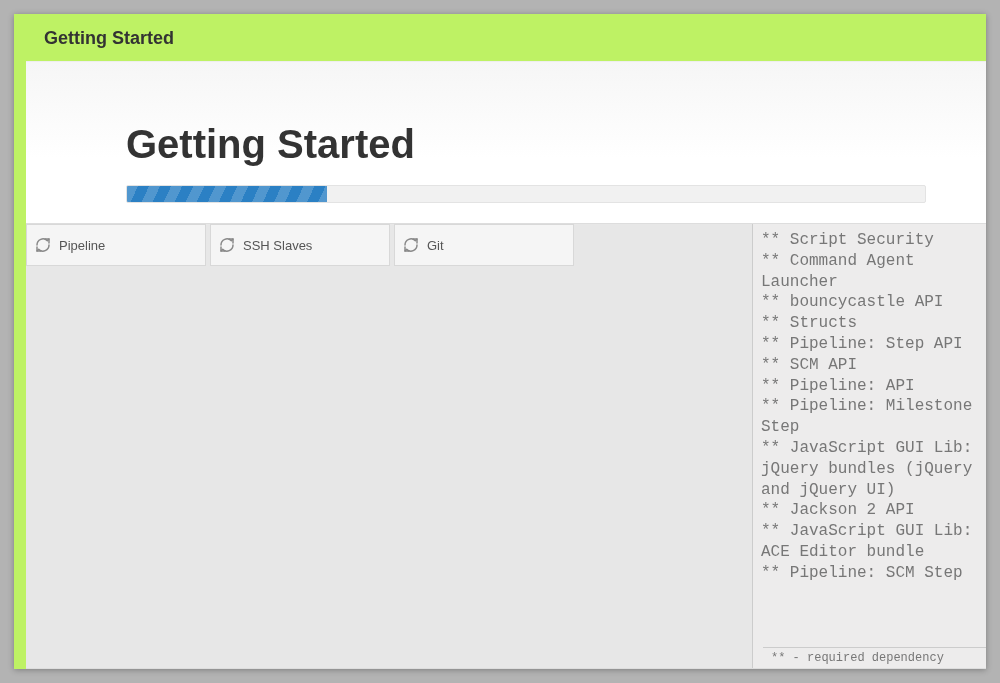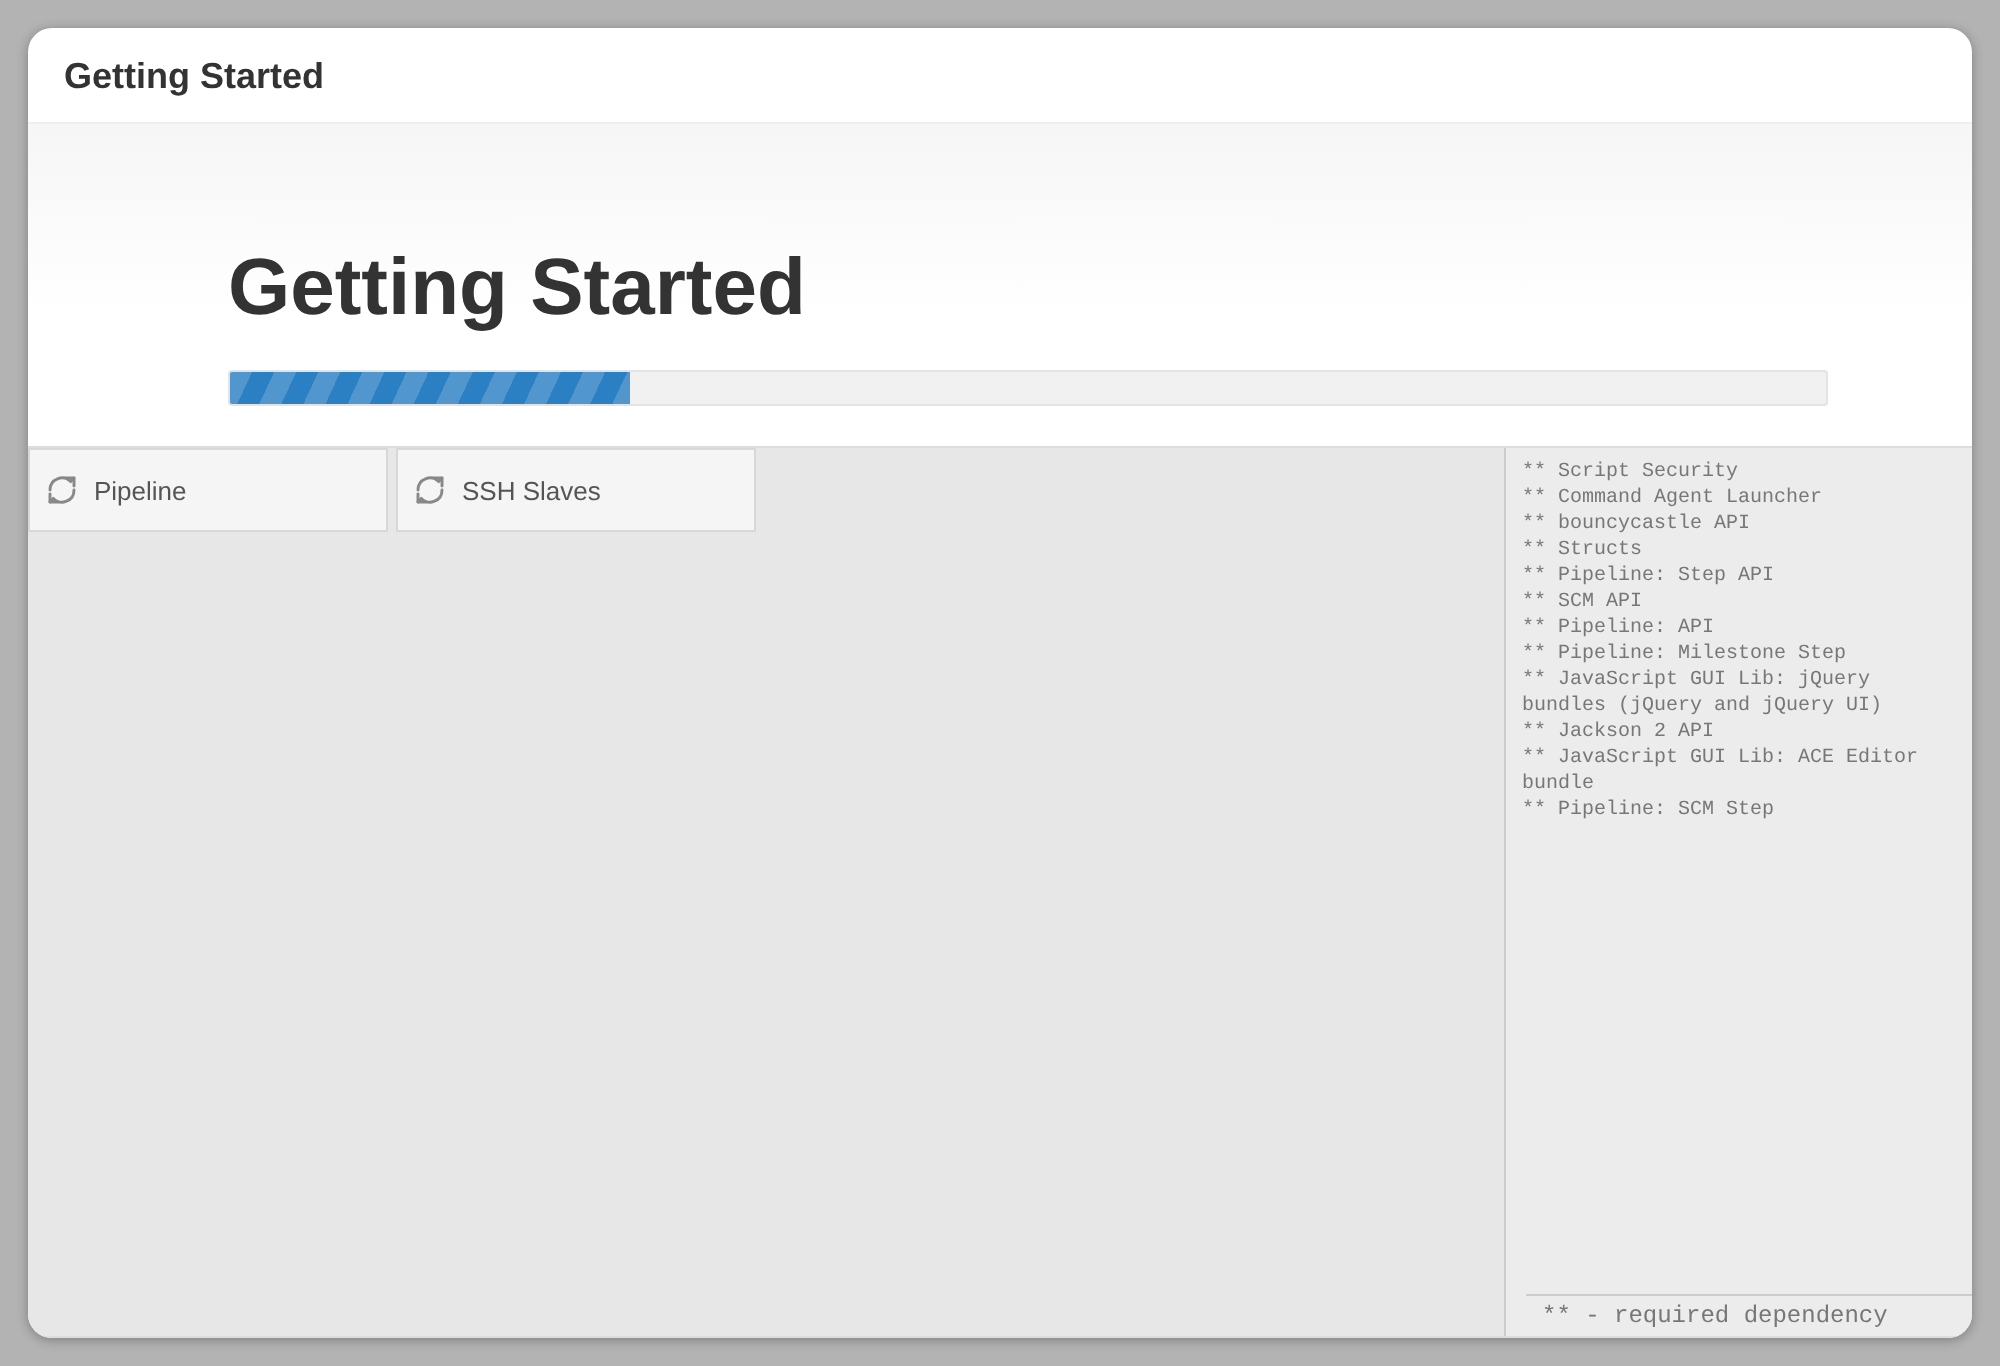--- a/index.html
+++ b/index.html
@@ -4,28 +4,29 @@
 <style>
   * { box-sizing: border-box; margin: 0; padding: 0; }
   html, body { height: 100%; }
   body {
     background: #b3b3b3;
     font-family: "Helvetica Neue", Helvetica, Arial, sans-serif;
     color: #333;
     padding: 14px;
   }
   .modal {
-    background: #ffffff;
+    background: #bef264;
     width: 100%;
     height: 100%;
-    border-radius: 12px;
+    border-radius: 0;
     box-shadow: 0 1px 6px rgba(0,0,0,0.3);
     display: flex;
     flex-direction: column;
     overflow: hidden;
+    padding-left: 12px;
   }
   .modal-header {
     padding: 14px 18px 12px 18px;
     border-bottom: 1px solid #eee;
   }
   .modal-header h1 {
     font-size: 18px;
     font-weight: 700;
     color: #333;
   }
@@ -101,21 +102,21 @@
     flex: 0 0 234px;
     display: flex;
     flex-direction: column;
     border-left: 1px solid #ccc;
     background: #edecec;
   }
   .log-pane {
     flex: 1 1 auto;
     padding: 6px 8px;
     font-family: "Courier New", Courier, monospace;
-    font-size: 10px;
+    font-size: 16px;
     line-height: 1.3;
     color: #777;
     white-space: pre-wrap;
     overflow: hidden;
   }
   .legend {
     border-top: 1px solid #ccc;
     padding: 3px 8px;
     font-family: "Courier New", Courier, monospace;
     font-size: 12px;
@@ -161,20 +162,31 @@
       <div class="plugin-card">
         <span class="sync-icon">
           <svg viewBox="0 0 24 24" width="16" height="16" fill="none" stroke="#888" stroke-width="2.2" stroke-linecap="round" stroke-linejoin="round">
             <path d="M21 12a9 9 0 0 1-15.5 6.3L3 21"></path>
             <path d="M3 12a9 9 0 0 1 15.5-6.3L21 3"></path>
             <polyline points="3 15 3 21 9 21"></polyline>
             <polyline points="21 9 21 3 15 3"></polyline>
           </svg>
         </span>
         <span>SSH Slaves</span>
+      </div>
+      <div class="plugin-card">
+        <span class="sync-icon">
+          <svg viewBox="0 0 24 24" width="16" height="16" fill="none" stroke="#888" stroke-width="2.2" stroke-linecap="round" stroke-linejoin="round">
+            <path d="M21 12a9 9 0 0 1-15.5 6.3L3 21"></path>
+            <path d="M3 12a9 9 0 0 1 15.5-6.3L21 3"></path>
+            <polyline points="3 15 3 21 9 21"></polyline>
+            <polyline points="21 9 21 3 15 3"></polyline>
+          </svg>
+        </span>
+        <span>Git</span>
       </div>
     </div>
 
     <div class="log-col">
       <div class="log-pane">** Script Security
 ** Command Agent Launcher
 ** bouncycastle API
 ** Structs
 ** Pipeline: Step API
 ** SCM API

